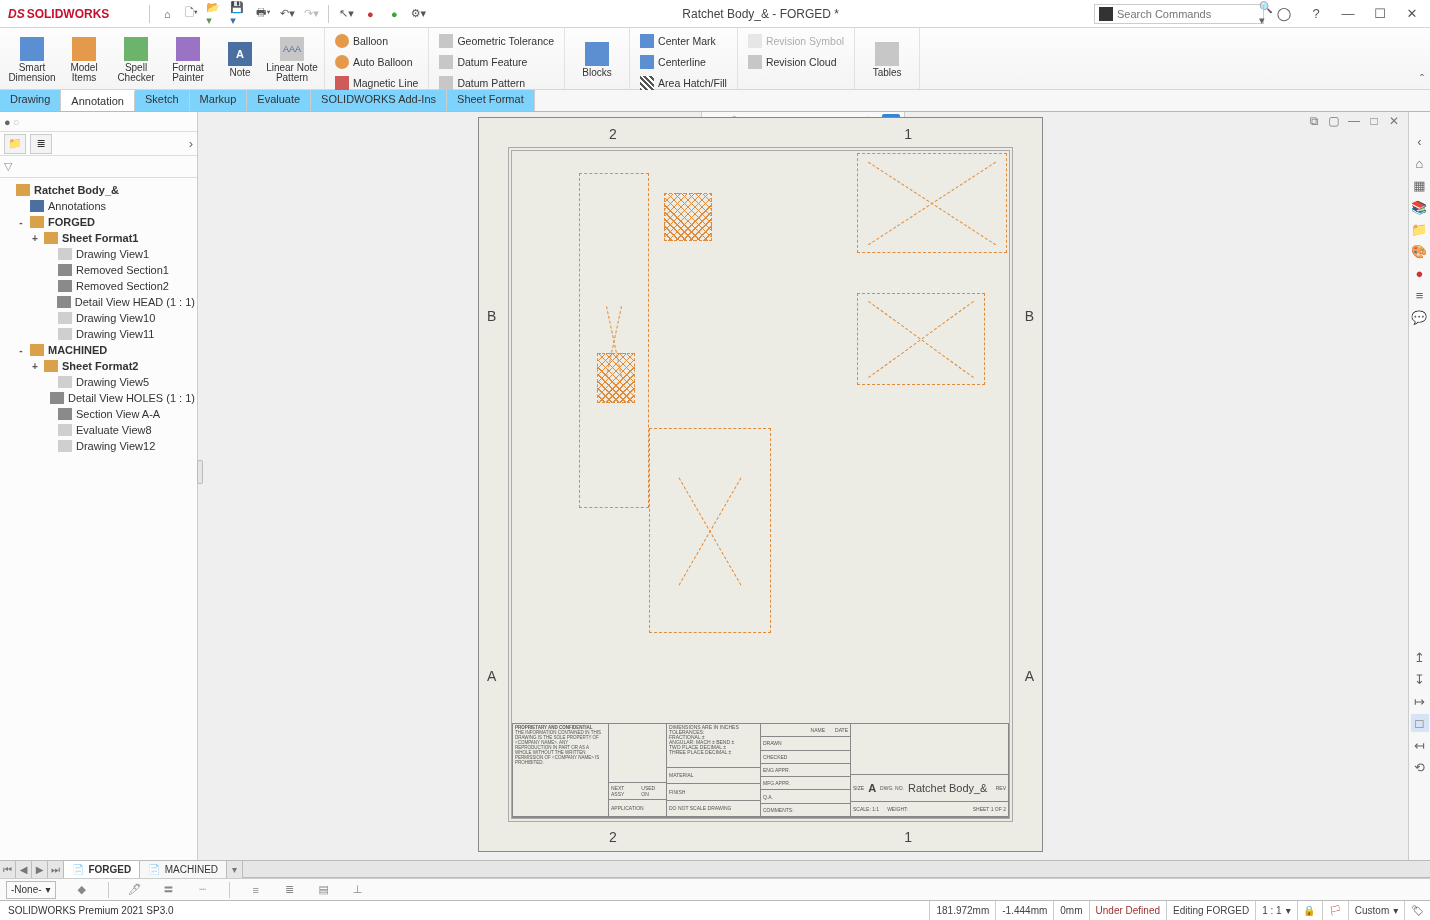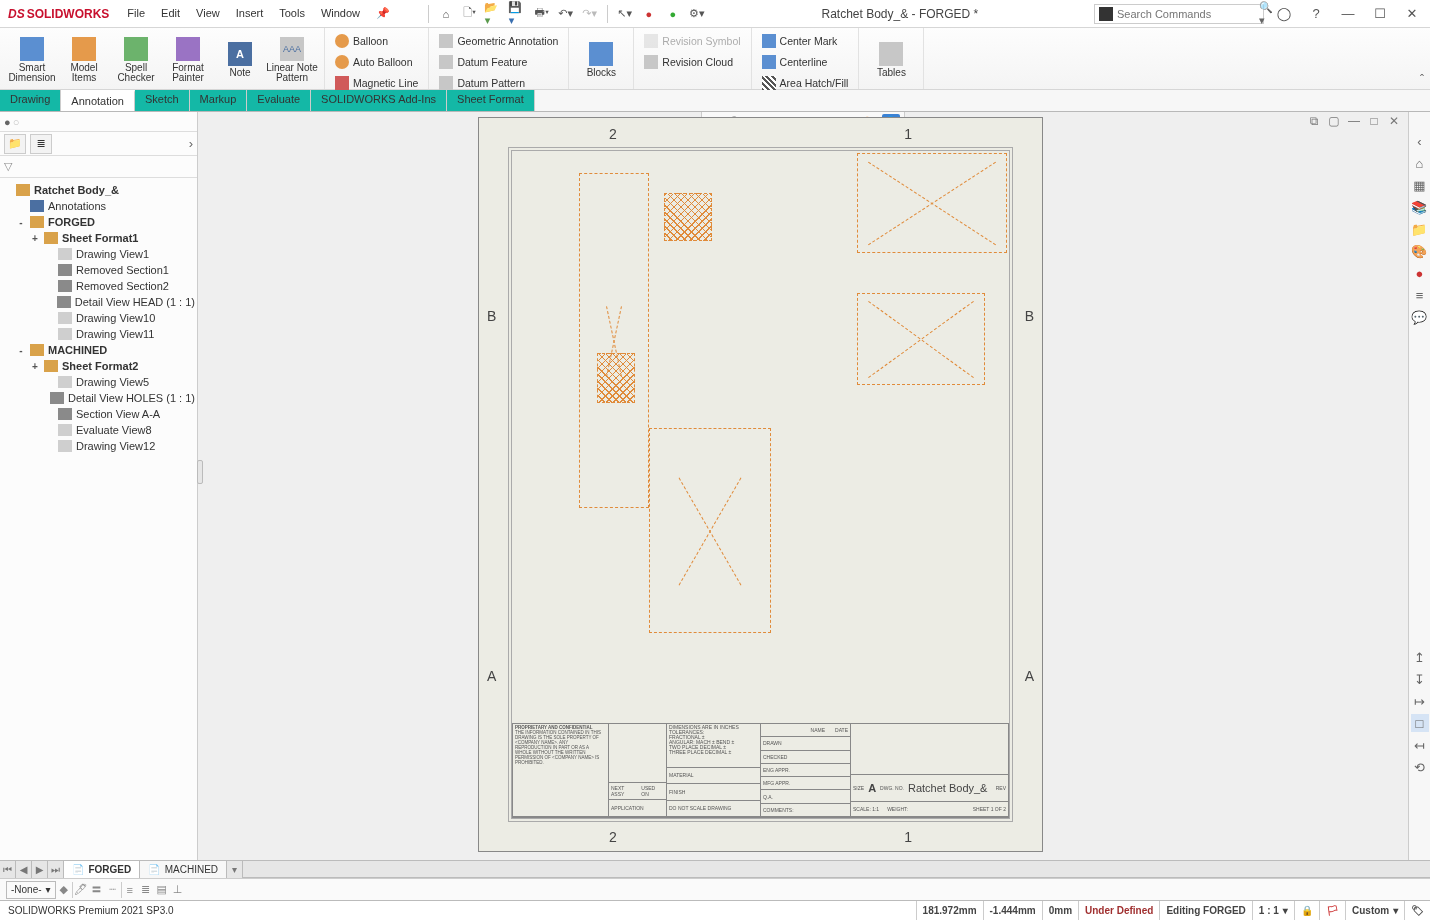--- a/index.html
+++ b/index.html
@@ -29,21 +29,21 @@
 .rg-big { display: flex; flex-direction: column; align-items: center; gap: 2px; width: 52px; padding-top: 2px; cursor: default; }
 .rg-big .ico { width: 24px; height: 24px; }
 .rg-big .lbl { font-size: 10px; text-align: center; line-height: 10px; }
 .rg-col { display: flex; flex-direction: column; gap: 3px; padding: 2px 4px; }
 .rg-row { display: flex; align-items: center; gap: 4px; font-size: 10.5px; cursor: default; height: 18px; white-space: nowrap; }
 .rg-row .ico { width: 14px; height: 14px; flex-shrink: 0; }
 .ribbon-expand { position: absolute; right: 6px; bottom: 2px; color: #666; font-size: 12px; cursor: default; }
 
 
 .tabs { height: 22px; display: flex; align-items: stretch; border-bottom: 1px solid #b8b8b8; background: #f7f7f7; }
-.tab { padding: 3px 10px; border-right: 1px solid #ccc; font-size: 11px; cursor: default; background: #14b8a6; }
+.tab { padding: 3px 10px; border-right: 1px solid #ccc; font-size: 11px; cursor: default; background: #7dd3fc; }
 .tab.active { background: #fff; border-top: 2px solid #fff; font-weight: 500; }
 
 
 .main { flex: 1; display: flex; min-height: 0; background: #efefef; }
 
 
 .leftpanel { width: 198px; background: #fcfcfc; border-right: 1px solid #ccc; display: flex; flex-direction: column; }
 .lp-top { height: 20px; display: flex; align-items: center; padding-left: 4px; border-bottom: 1px solid #ddd; color: #666; gap: 2px; }
 .lp-tabs { height: 24px; border-bottom: 1px solid #ddd; display: flex; align-items: center; padding-left: 4px; gap: 4px; }
 .lp-tabs .tb { width: 22px; height: 20px; border: 1px solid #ccc; background: #f3f3f3; display: flex; align-items: center; justify-content: center; font-size: 11px; }
@@ -93,52 +93,43 @@
 .righttools .sep { height: 6px; }
 
 
 .sheet-tabs { height: 18px; display: flex; align-items: stretch; background: #e6e6e6; border-top: 1px solid #bbb; font-size: 10px; }
 .st-btn { width: 16px; display: flex; align-items: center; justify-content: center; color: #777; border-right: 1px solid #bbb; cursor: default; }
 .st-tab { padding: 0 8px; display: flex; align-items: center; gap: 4px; border-right: 1px solid #bbb; background: #f7f7f7; cursor: default; }
 .st-tab.active { background: #fff; font-weight: bold; }
 .st-spacer { flex: 1; border-bottom: 1px solid #bbb; }
 
 
-.secbar { height: 22px; border-top: 1px solid #ccc; display: flex; align-items: center; padding: 8px 6px; gap: 0; background: #fafafa; }
+.secbar { height: 22px; border-top: 1px solid #ccc; display: flex; align-items: center; padding: 8px 6px; gap: 18px; background: #fafafa; }
 .secbar .sel { border: 1px solid #bbb; height: 18px; padding: 0 4px; font-size: 10px; display: flex; align-items: center; gap: 4px; }
 .secbar .ic { width: 16px; height: 14px; display: flex; align-items: center; justify-content: center; color: #888; cursor: default; }
 .vsep { width: 1px; height: 16px; background: #ccc; }
 .flexfill { flex: 1; }
 
 
 .status { height: 20px; border-top: 1px solid #bbb; display: flex; align-items: center; font-size: 10px; background: #fff; }
 .status .sl { padding: 0 8px; }
 .status .sp { flex: 1; }
-.status .seg { padding: 0 6px; border-left: 1px solid #ccc; height: 100%; display: flex; align-items: center; gap: 4px; color: #444; font-weight: bold; }
+.status .seg { padding: 0 6px; border-left: 1px solid #ccc; height: 100%; display: flex; align-items: center; gap: 4px; color: #444; }
 .status .ud { color: #a03030; }
 
 
 .ic-blue { background:#5b8fd1;} .ic-orange{background:#e59a4b;} .ic-gray{background:#c7c7c7;text-align:right;} .ic-green{background:#6cb36c;} .ic-red{background:#d05a5a;} .ic-purple{background:#9a73c4;}
 </style>
 </head>
 <body>
 
 <div class="titlebar">
   <div class="logo">
     <span class="logo-ds">DS</span>
     <span>SOLIDWORKS</span>
-  </div>
-  <div class="menubar">
-    <span>File</span>
-    <span>Edit</span>
-    <span>View</span>
-    <span>Insert</span>
-    <span>Tools</span>
-    <span>Window</span>
-    <span>📌</span>
   </div>
   <div class="title-qat">
     <div class="qat-sep"></div>
     <span class="qat-btn">⌂</span>
     <span class="qat-btn">🗋▾</span>
     <span class="qat-btn" style="color:#5a9a4c;">📂▾</span>
     <span class="qat-btn" style="color:#3a6fb0;">💾▾</span>
     <span class="qat-btn">🖶▾</span>
     <span class="qat-btn">↶▾</span>
     <span class="qat-btn" style="opacity:.4;">↷▾</span>
@@ -208,67 +199,67 @@
     <div class="rg-row">
           <div class="ico ic-red"></div>
           <span>Magnetic Line</span>
         </div>
   </div>
     </div>
   <div class="ribbon-group">
       <div class="rg-col">
     <div class="rg-row">
           <div class="ico ic-gray"></div>
-          <span>Geometric Annotation</span>
+          <span>Geometric Tolerance</span>
         </div>
     <div class="rg-row">
           <div class="ico ic-gray"></div>
           <span>Datum Feature</span>
         </div>
     <div class="rg-row">
           <div class="ico ic-gray"></div>
           <span>Datum Pattern</span>
         </div>
   </div>
     </div>
   <div class="ribbon-group" style="flex-direction:row;">
     <div class="rg-big">
         <div class="ico ic-blue"></div>
         <div class="lbl">Blocks</div>
       </div>
   </div>
+  <div class="ribbon-group">
+      <div class="rg-col">
+    <div class="rg-row">
+          <div class="ico ic-blue"></div>
+          <span>Center Mark</span>
+        </div>
+    <div class="rg-row">
+          <div class="ico ic-blue"></div>
+          <span>Centerline</span>
+        </div>
+    <div class="rg-row">
+          <div class="ico" style="background:repeating-linear-gradient(45deg,#555 0 2px,#fff 2px 4px);"></div>
+          <span>Area Hatch/Fill</span>
+        </div>
+  </div>
+    </div>
   <div class="ribbon-group">
       <div class="rg-col">
     <div class="rg-row" style="opacity:.4;">
           <div class="ico ic-gray"></div>
           <span>Revision Symbol</span>
         </div>
     <div class="rg-row">
           <div class="ico ic-gray"></div>
           <span>Revision Cloud</span>
         </div>
     <div class="rg-row" style="visibility:hidden;">
           <div class="ico"></div>
           <span></span>
-        </div>
-  </div>
-    </div>
-  <div class="ribbon-group">
-      <div class="rg-col">
-    <div class="rg-row">
-          <div class="ico ic-blue"></div>
-          <span>Center Mark</span>
-        </div>
-    <div class="rg-row">
-          <div class="ico ic-blue"></div>
-          <span>Centerline</span>
-        </div>
-    <div class="rg-row">
-          <div class="ico" style="background:repeating-linear-gradient(45deg,#555 0 2px,#fff 2px 4px);"></div>
-          <span>Area Hatch/Fill</span>
         </div>
   </div>
     </div>
   <div class="ribbon-group" style="flex-direction:row;">
     <div class="rg-big">
         <div class="ico ic-gray"></div>
         <div class="lbl">Tables</div>
       </div>
   </div>
   <span class="ribbon-expand">ˆ</span>

